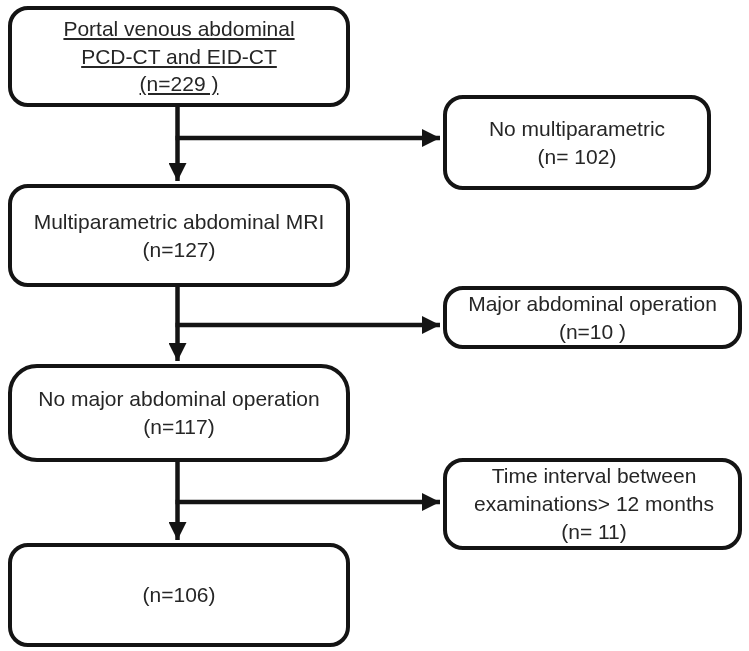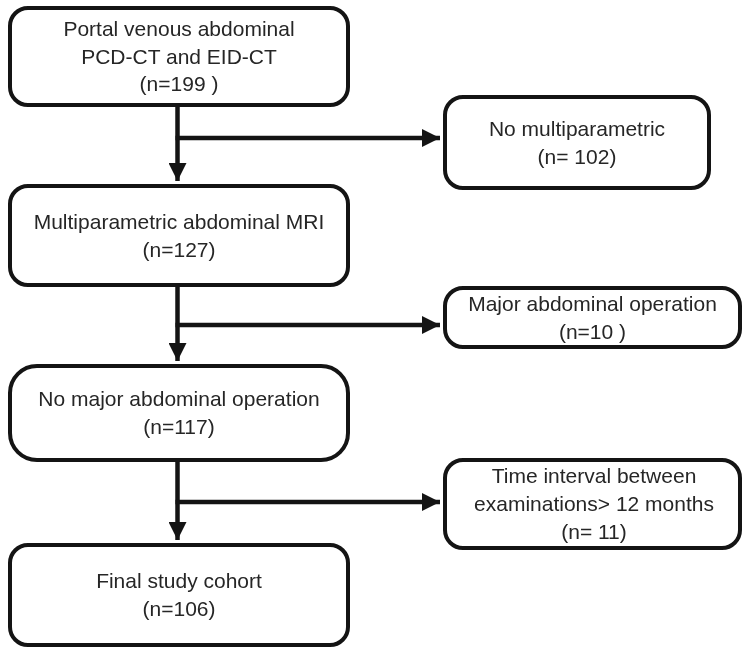--- a/index.html
+++ b/index.html
@@ -41,21 +41,21 @@
     justify-content: center;
     align-items: center;
     text-align: center;
     color: var(--text);
     font-size: 21px;
     line-height: 1.32;
     padding: 4px 10px;
   }
   .box .line { display: block; white-space: nowrap; }
   
-  .b-main-0 { left: 8px;   top: 6px;   width: 342px; height: 101px; }
+  .b-main-0 { left: 8px;   top: 6px;   width: 342px; height: 101px; text-decoration: underline; }
   .b-main-1 { left: 8px;   top: 184px; width: 342px; height: 103px; justify-content: center; }
   .b-main-2 { left: 8px;   top: 364px; width: 342px; height: 98px; border-radius: 29px;  }
   .b-main-3 { left: 8px;   top: 543px; width: 342px; height: 104px; }
   
   .b-exc-0 { left: 443px; top: 95px;  width: 268px; height: 95px; }
   .b-exc-1 { left: 443px; top: 286px; width: 299px; height: 63px; }
   .b-exc-2 { left: 443px; top: 458px; width: 299px; height: 92px; padding-left: 13px; }
 </style>
 </head>
 <body>
@@ -72,35 +72,34 @@
     <line x1="175.5" y1="138" x2="440" y2="138" marker-end="url(#ah)"></line>
     <line x1="177.5" y1="285" x2="177.5" y2="361" marker-end="url(#ah)"></line>
     <line x1="175.5" y1="325" x2="440" y2="325" marker-end="url(#ah)"></line>
     <line x1="177.5" y1="460" x2="177.5" y2="540" marker-end="url(#ah)"></line>
     <line x1="175.5" y1="502" x2="440" y2="502" marker-end="url(#ah)"></line>
   </svg>
 
   <div class="box b-main-0">
     <span class="line">Portal venous abdominal</span>
     <span class="line">PCD-CT and EID-CT</span>
-    <span class="line">(n=199 )</span>
+    <span class="line">(n=229 )</span>
   </div>
 
   <div class="box b-main-1">
     <span class="line">Multiparametric abdominal MRI</span>
     <span class="line">(n=127)</span>
   </div>
 
   <div class="box b-main-2">
     <span class="line">No major abdominal operation</span>
     <span class="line">(n=117)</span>
   </div>
 
   <div class="box b-main-3">
-    <span class="line">Final study cohort</span>
     <span class="line">(n=106)</span>
   </div>
 
   <div class="box b-exc-0">
     <span class="line">No multiparametric</span>
     <span class="line">(n= 102)</span>
   </div>
 
   <div class="box b-exc-1">
     <span class="line">Major abdominal operation</span>

